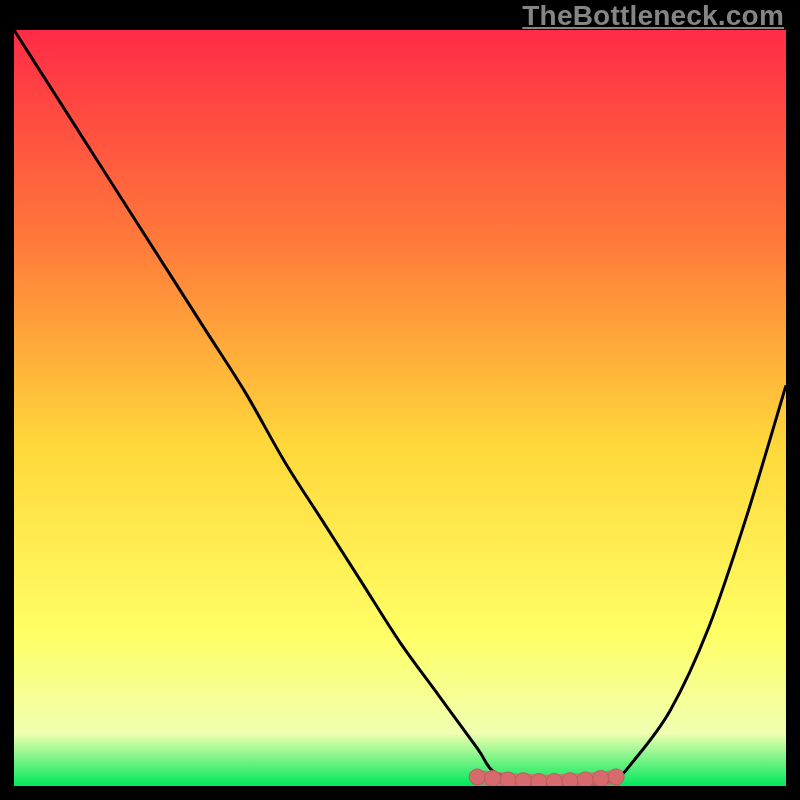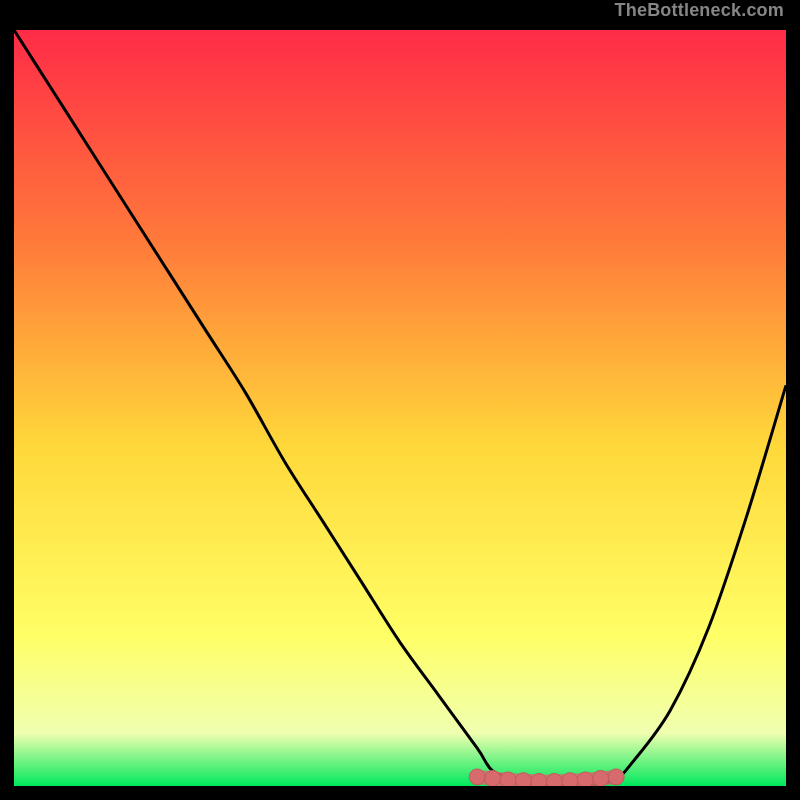--- a/index.html
+++ b/index.html
@@ -16,24 +16,25 @@
     top: 14px;
     width: 772px;
     height: 772px;
     background: #000;
   }
   .watermark {
     position: absolute;
     top: 0px;
     right: 16px;
     font-family: Arial, Helvetica, sans-serif;
-    font-size: 18px;
+    font-size: 28px;
     font-weight: 600;
     color: #858585;
     letter-spacing: 0.2px;
+    text-decoration: underline;
   }
   svg {
     position: absolute;
     left: 14px;
     top: 30px;
     width: 772px;
     height: 756px;
     display: block;
   }
 </style>

